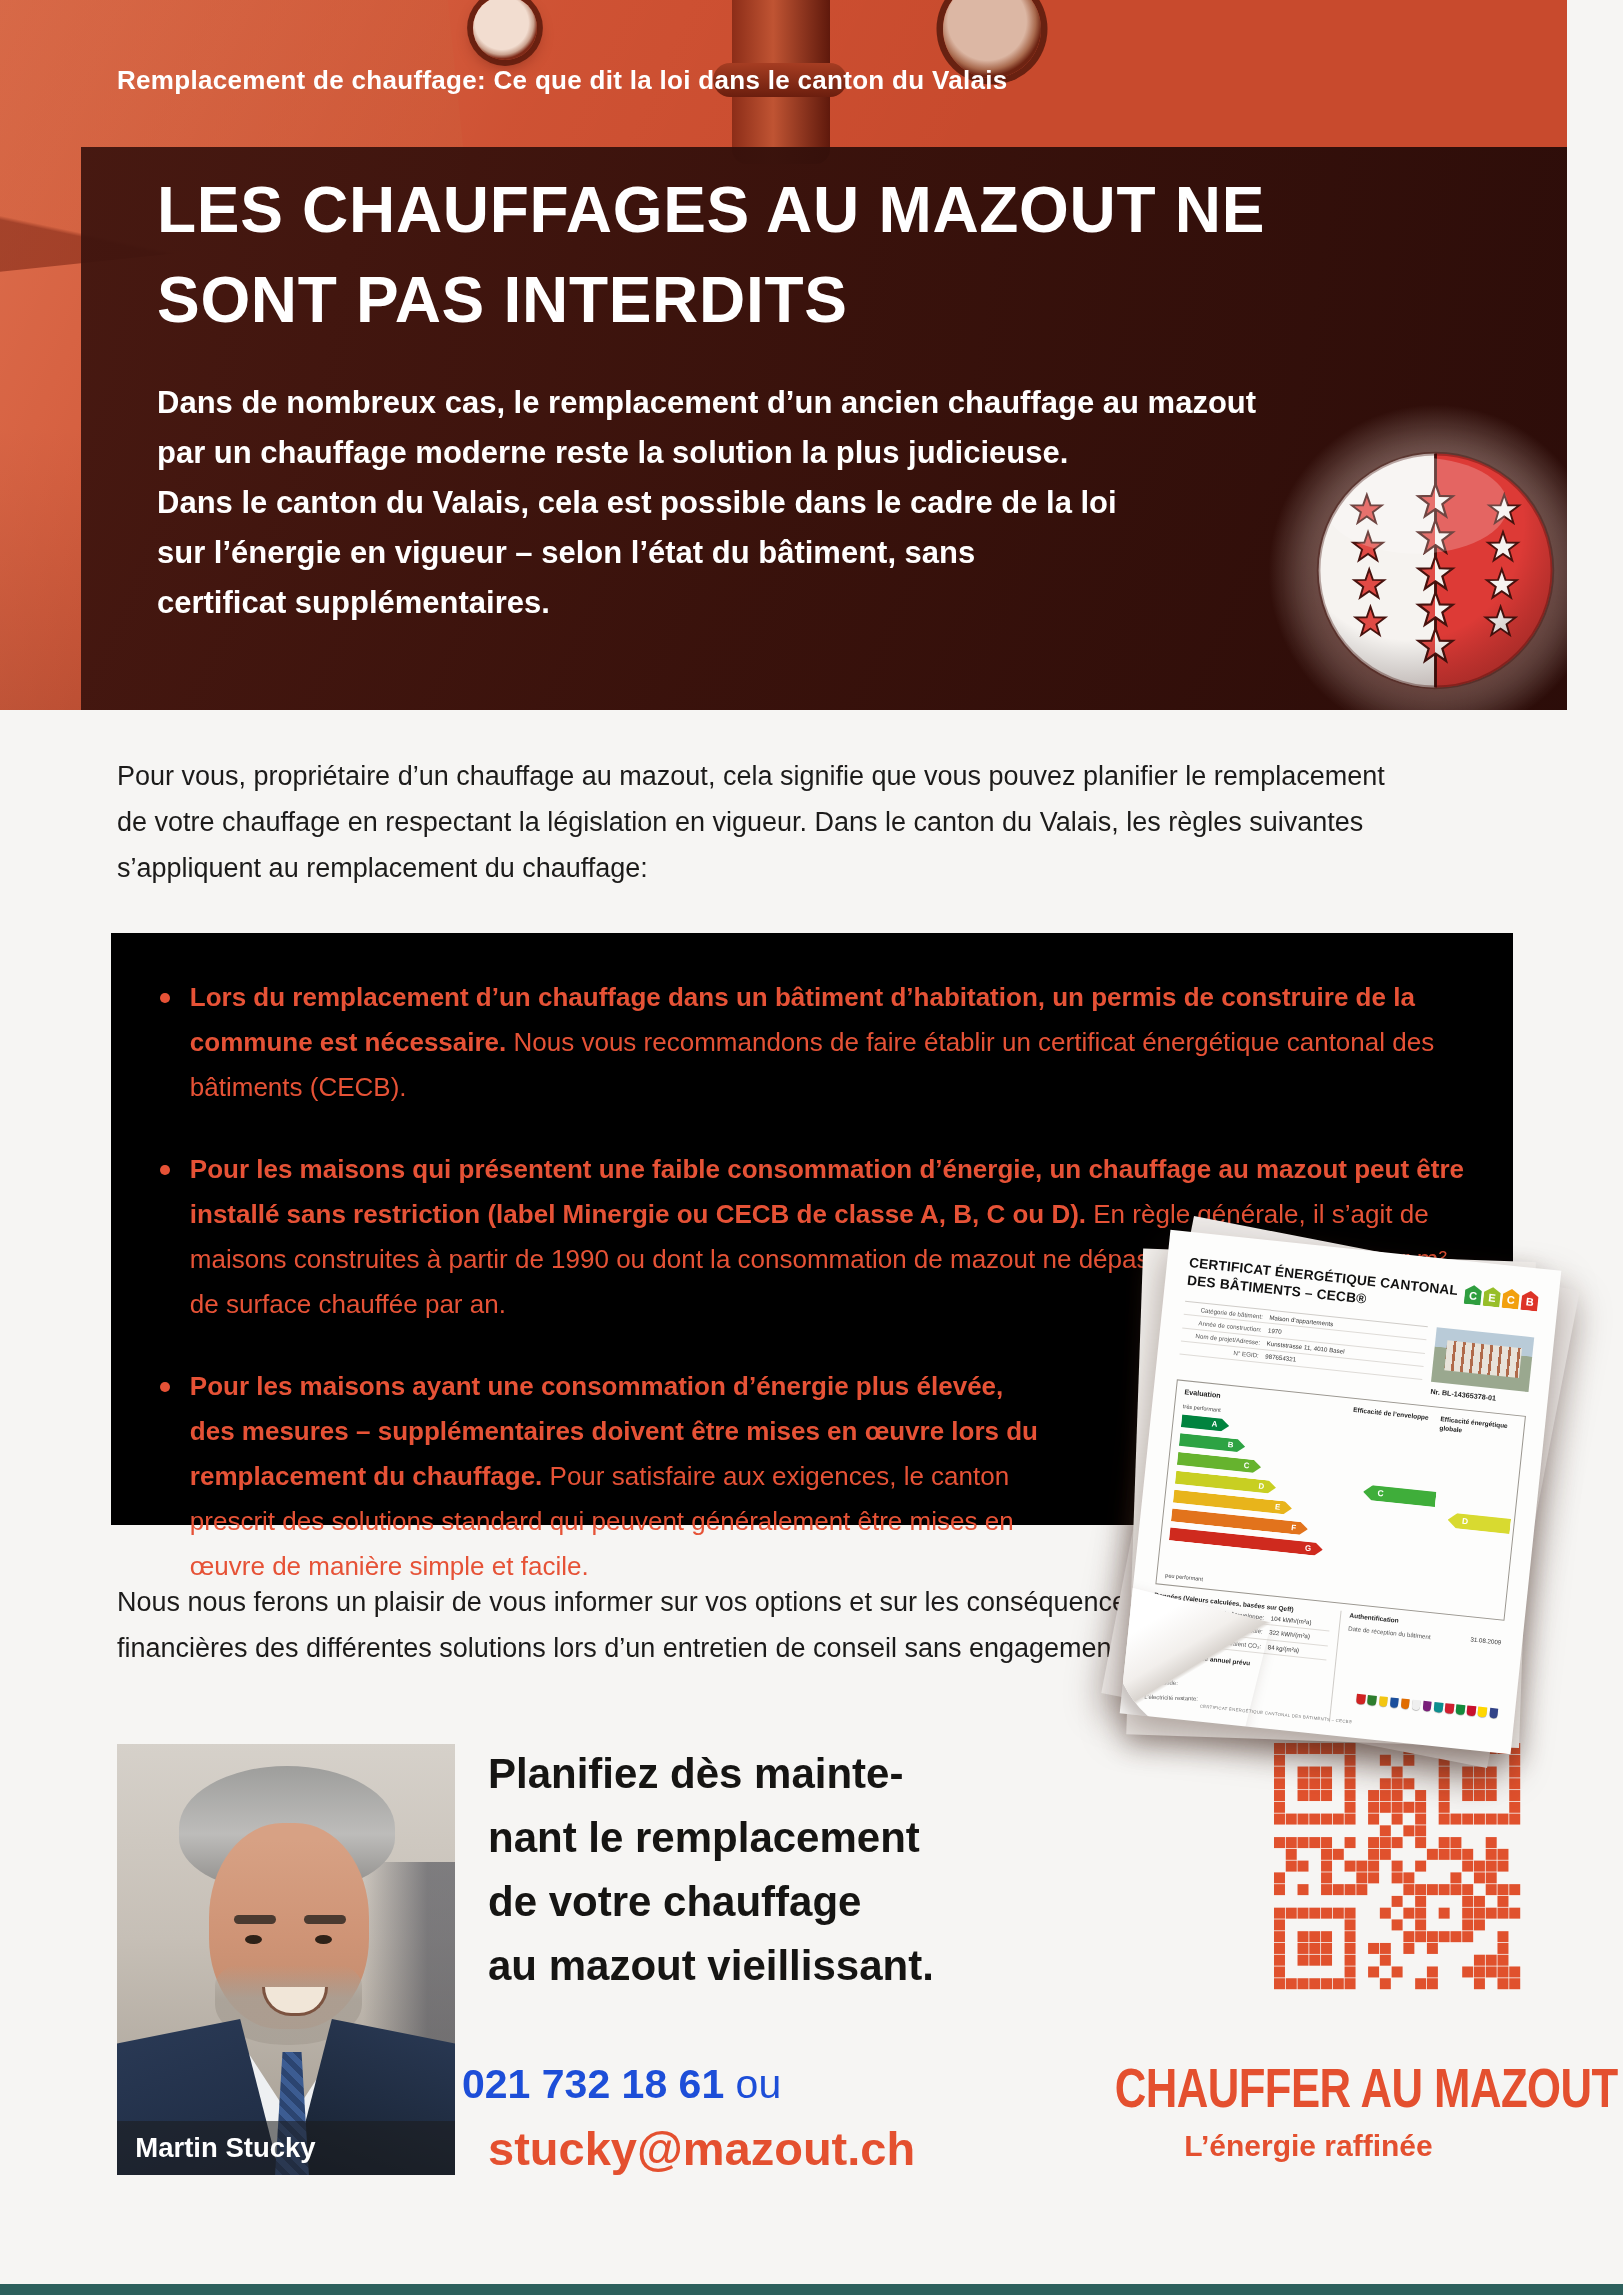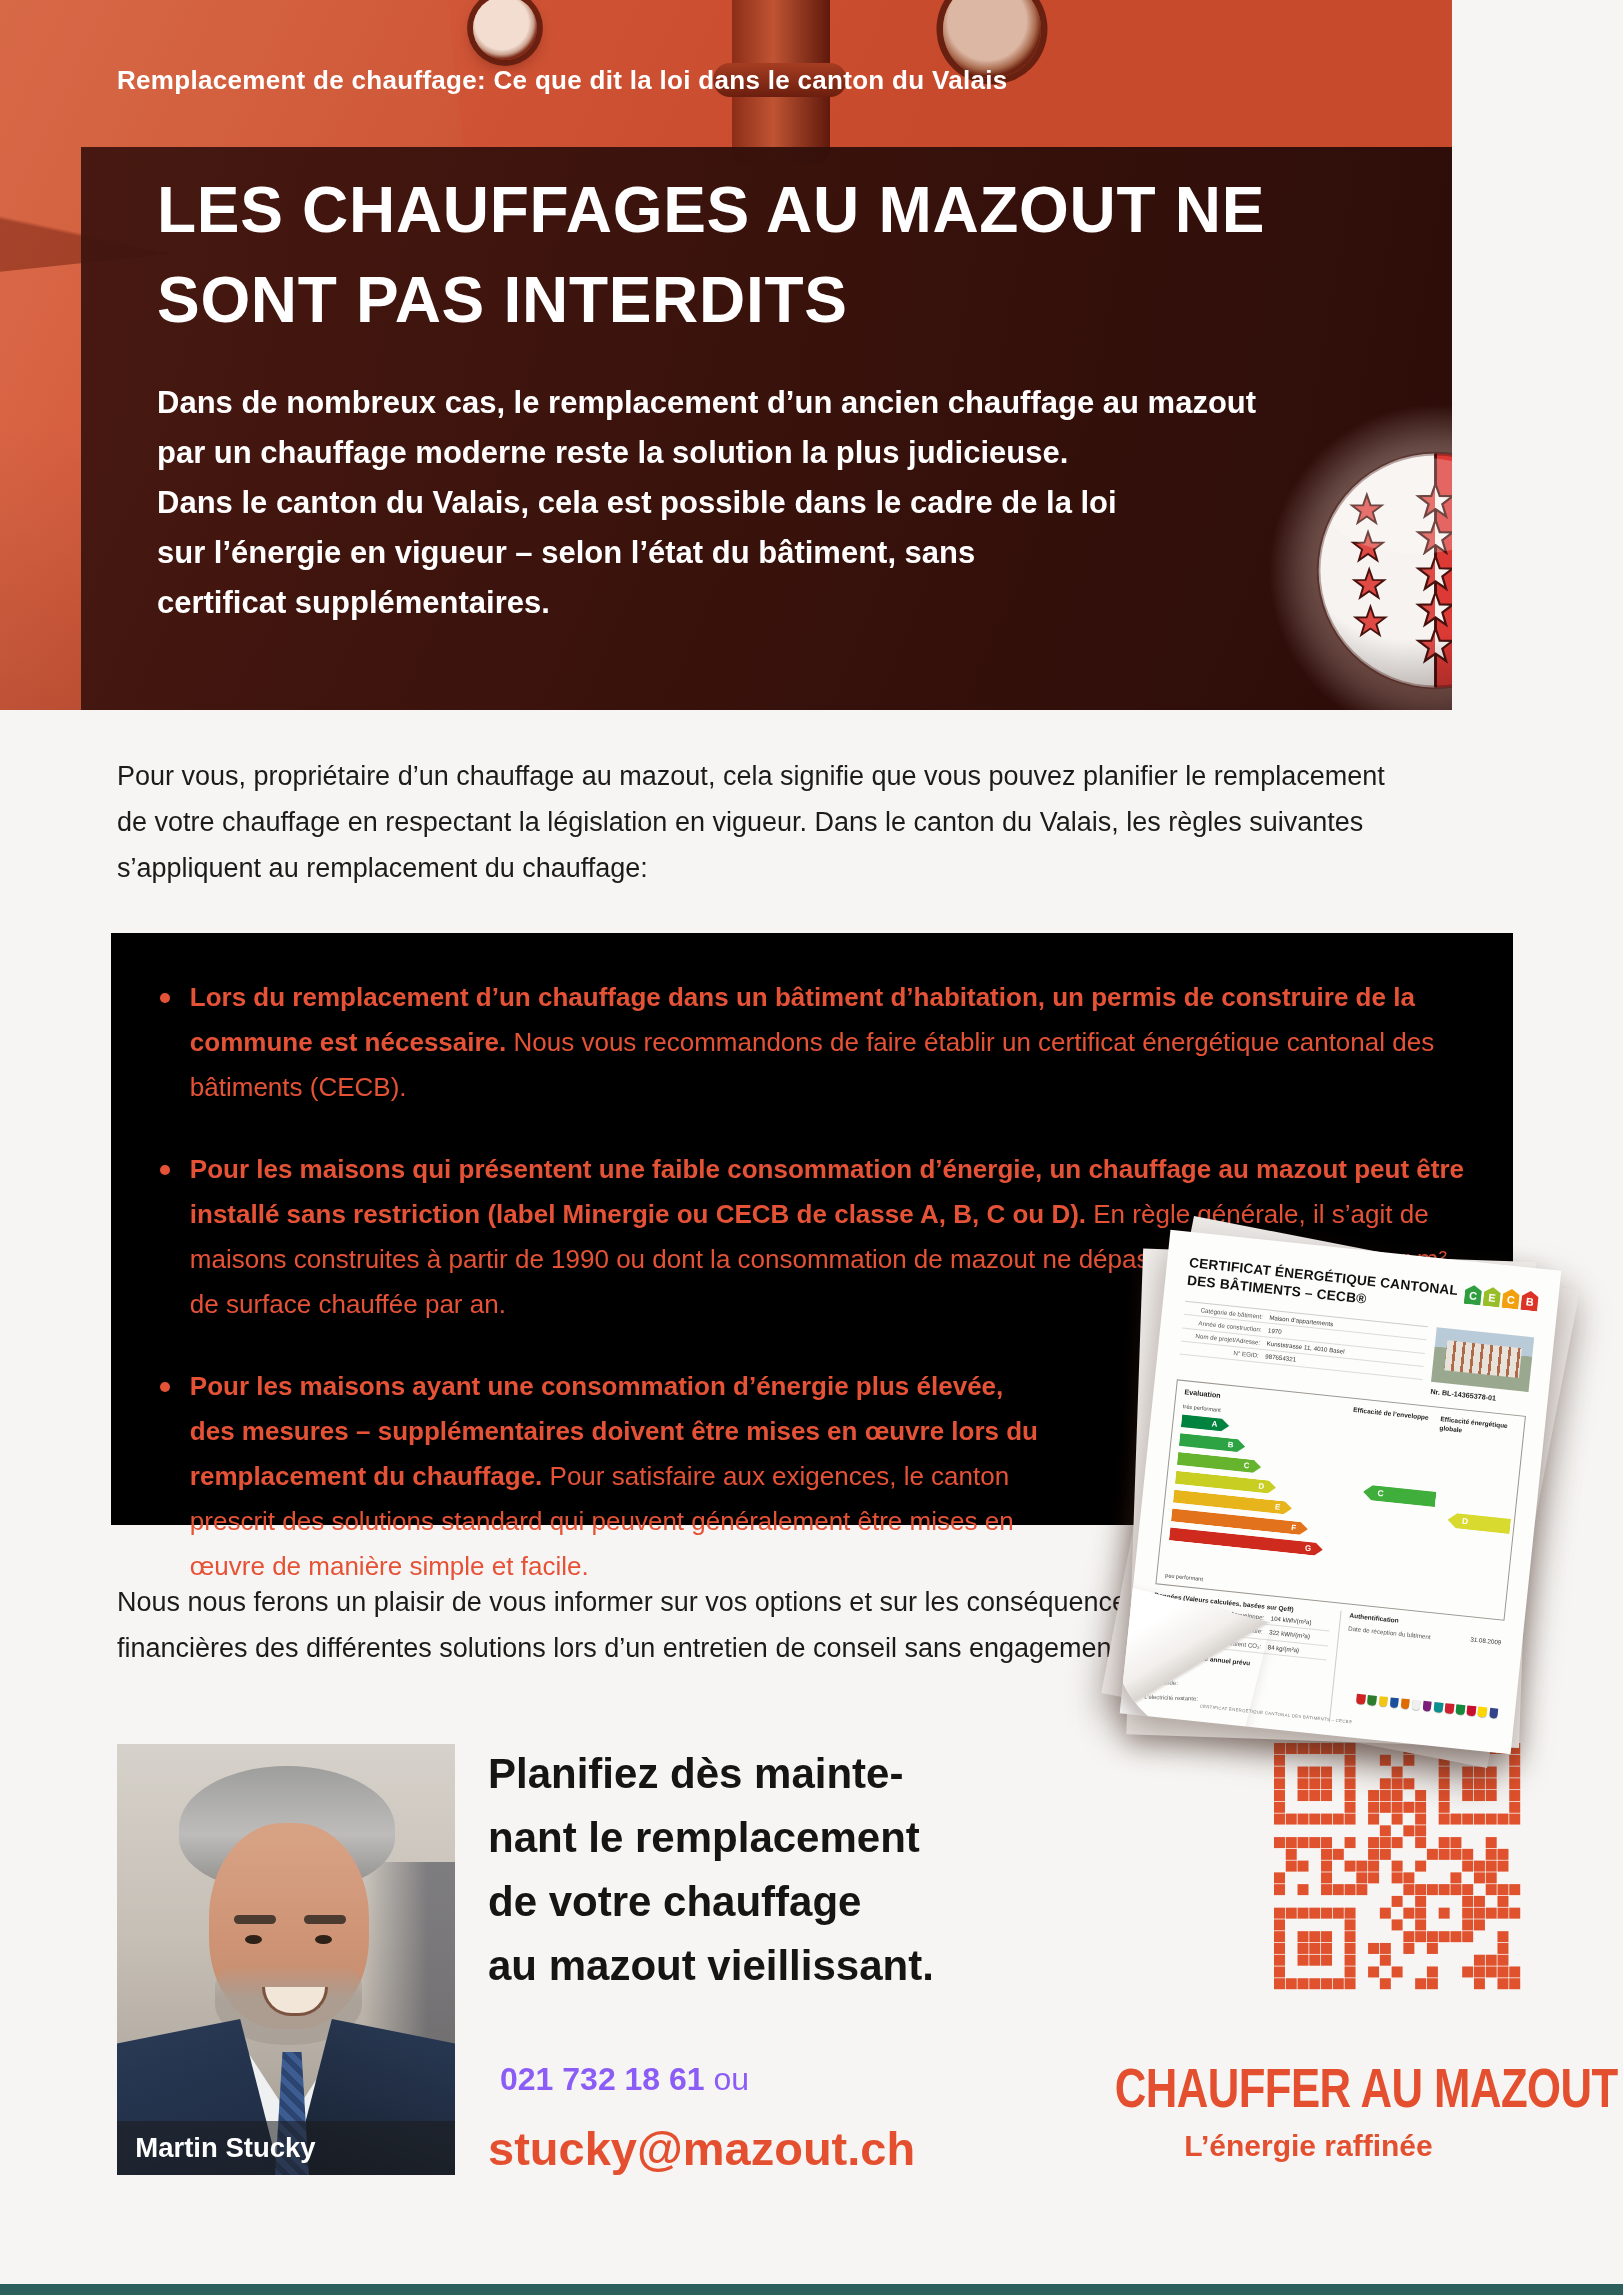--- a/index.html
+++ b/index.html
@@ -1,20 +1,20 @@
 <!DOCTYPE html>
 <html style="font-size:10.5px"><head>
 <meta charset="utf-8">
 <style>
   html,body{margin:0;padding:0;background:#e8e8e8;}
   .page{position:relative;width:1623px;height:2295px;background:#f6f5f3;overflow:hidden;
         font-family:"Liberation Sans",sans-serif;color:#1c1b1a;}
 
   
-  .hero{position:absolute;left:0;top:0;width:1452px;height:710px;background:#c84a2d;overflow:hidden;}
+  .hero{position:absolute;left:0;top:0;width:1567px;height:710px;background:#c84a2d;overflow:hidden;}
   .hero::before{content:"";position:absolute;inset:0;
      background:
        linear-gradient(115deg, rgba(255,170,130,.38) 0%, rgba(255,140,100,.12) 30%, rgba(0,0,0,0) 55%),
        linear-gradient(0deg, rgba(90,20,8,.25), rgba(0,0,0,0) 40%);}
   .tilewall{position:absolute;left:-39px;top:-26px;width:497px;height:275px;
      background:linear-gradient(18deg, rgba(120,35,18,.55) 0 14%, rgba(205,95,60,.35) 15% 100%);
      transform:rotate(-6deg);}
   .gauge-a{position:absolute;left:473px;top:-3.9px;width:64px;height:64px;border-radius:50%;
      background:radial-gradient(circle at 45% 42%, #f2ddd0 0 52%, #caa28f 62%, #7e2a18 70%);
      box-shadow:0 0 0 5.9px rgba(92,26,12,.85), 0 6.5px 15.7px rgba(60,10,5,.4);}
@@ -123,21 +123,21 @@
      clip-path:polygon(22% 0, 78% 0, 100% 100%, 0 100%);
      background:repeating-linear-gradient(45deg,#3c5c92 0 5.9px,#2b4470 5.9px 11.8px);}
   .p-suit-l{position:absolute;left:-19.6px;top:275px;width:183px;height:157px;
      clip-path:polygon(0 18%, 78% 0, 100% 100%, 0 100%);background:linear-gradient(160deg,#2b3b57,#1d2a41);}
   .p-suit-r{position:absolute;right:-19.6px;top:275px;width:183px;height:157px;
      clip-path:polygon(22% 0, 100% 18%, 100% 100%, 0 100%);background:linear-gradient(200deg,#2b3b57,#16202f);}
   .namebar{position:absolute;left:0;right:0;bottom:0;height:54px;background:rgba(28,28,28,.55);
      color:#fff;font-weight:700;font-size:27.5px;line-height:54px;padding-left:18.3px;}
 
   .cta{position:absolute;left:488px;top:1742px;font-size:42px;line-height:64px;font-weight:700;color:#161513;}
-  .phone{position:absolute;left:500px;top:2061px;font-size:32px;color:#8b5cf6;}
+  .phone{position:absolute;left:462px;top:2061px;font-size:41px;color:#1d4ed8;}
   .phone strong{font-weight:700;}
   .phone .ou{font-weight:400;}
   .email{position:absolute;left:488px;top:2121px;font-size:47px;font-weight:700;color:#e4502f;}
 
   .qr{position:absolute;left:1274px;top:1743px;width:247px;height:247px;}
 
   .brand{position:absolute;left:1060px;top:2055px;width:497px;text-align:center;color:#e4502f;}
   .brand-logo{font-size:56px;font-weight:700;white-space:nowrap;transform:scaleX(.78);transform-origin:50% 50%;letter-spacing:-0.7px;}
   .brand-tag{font-size:30px;font-weight:700;margin-top:9.2px;}
 

